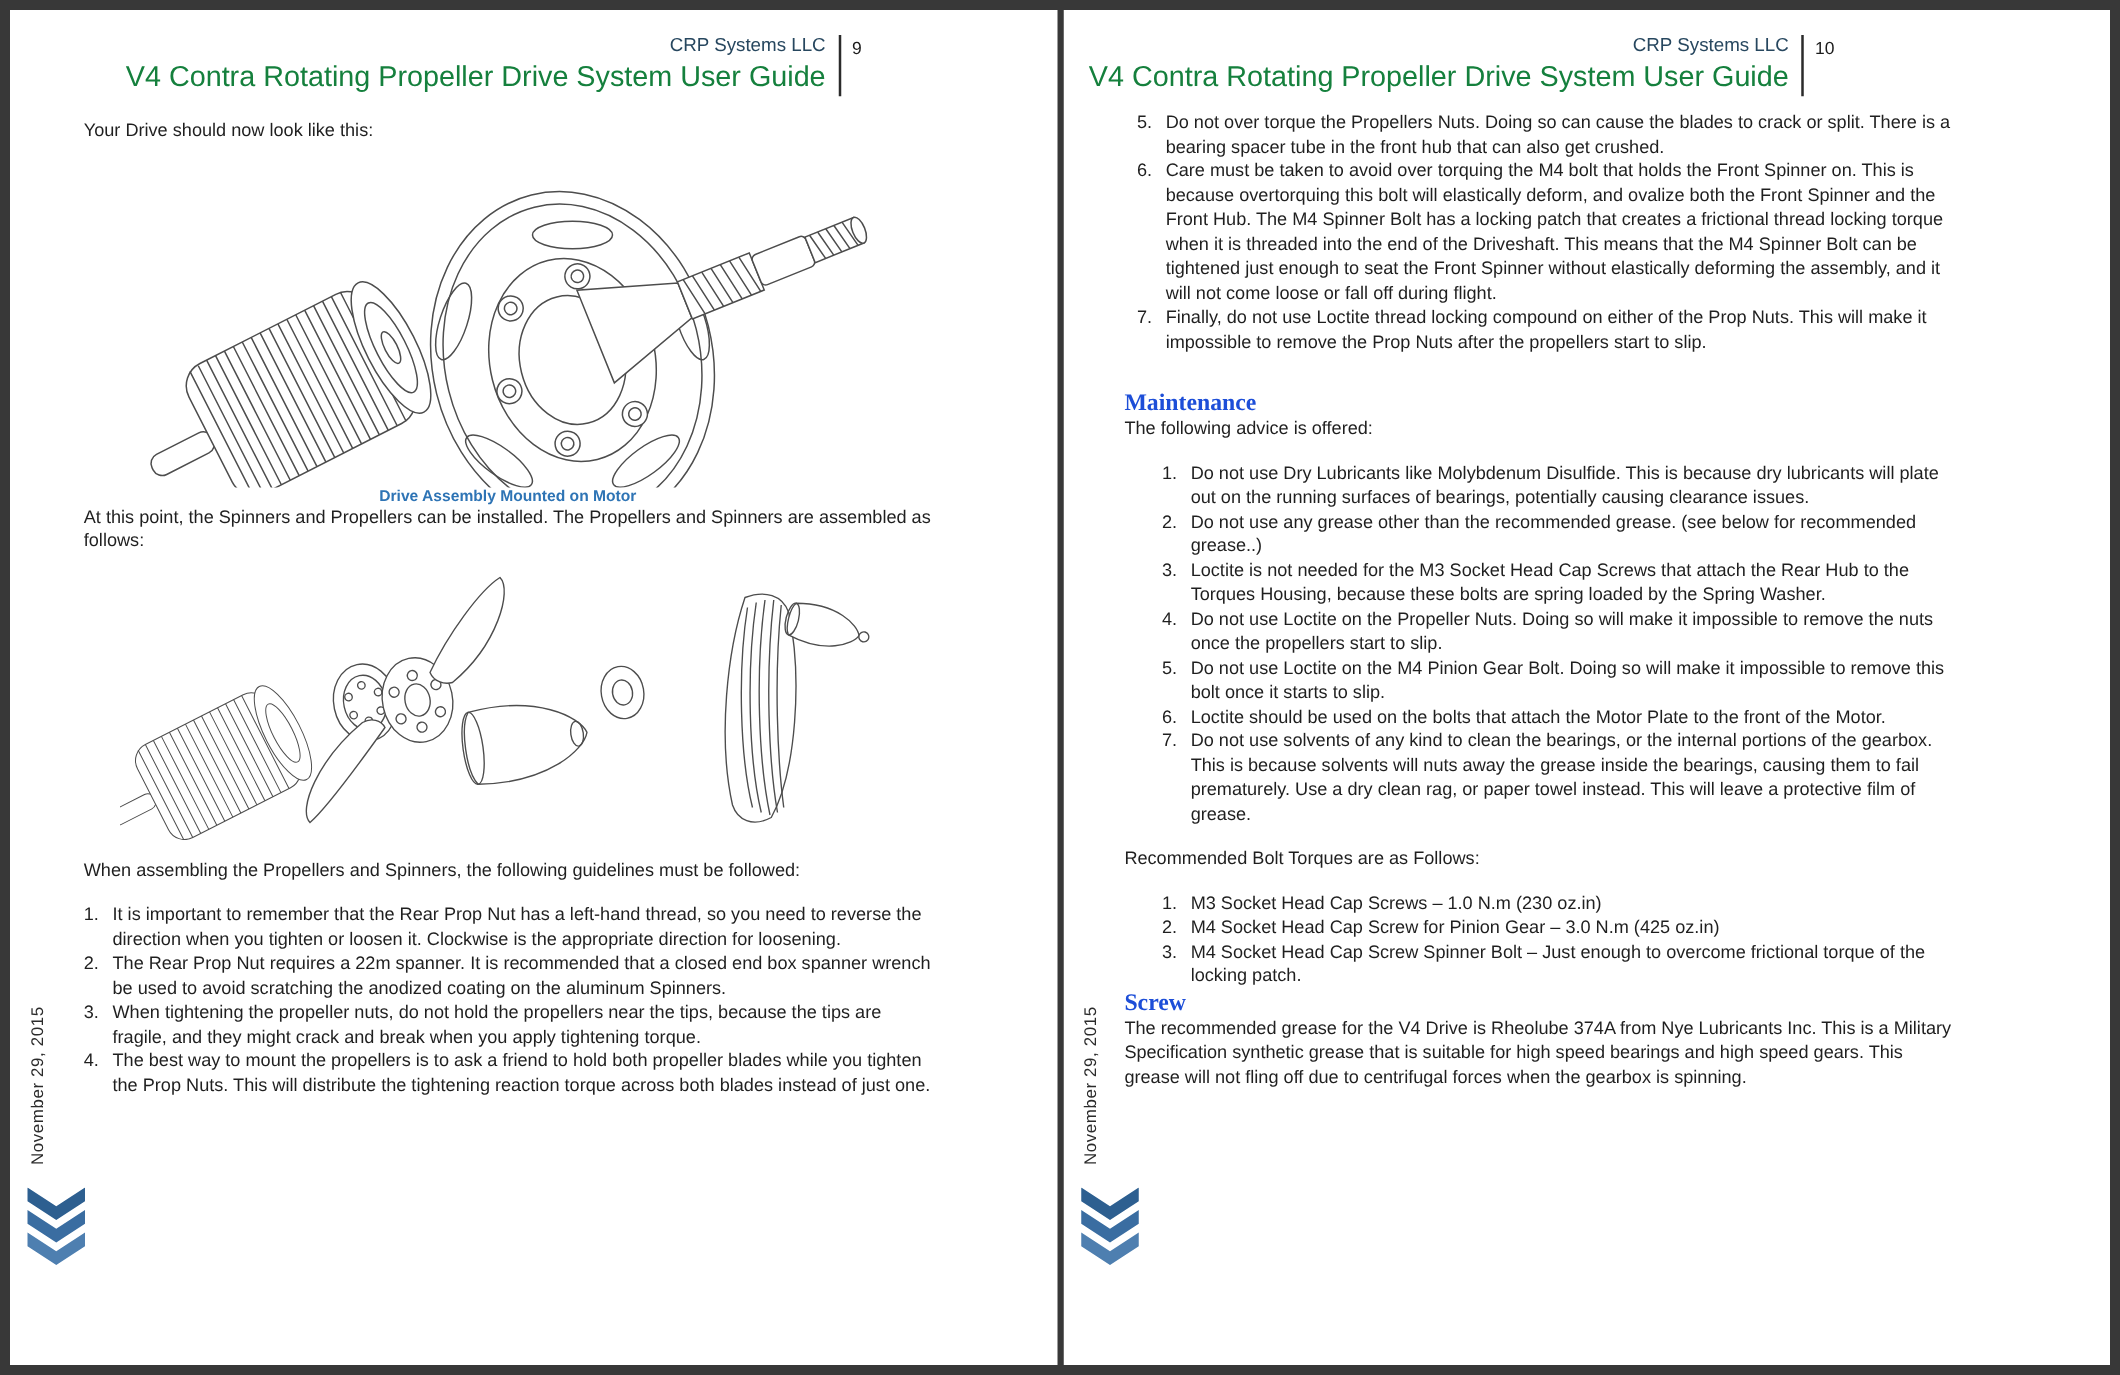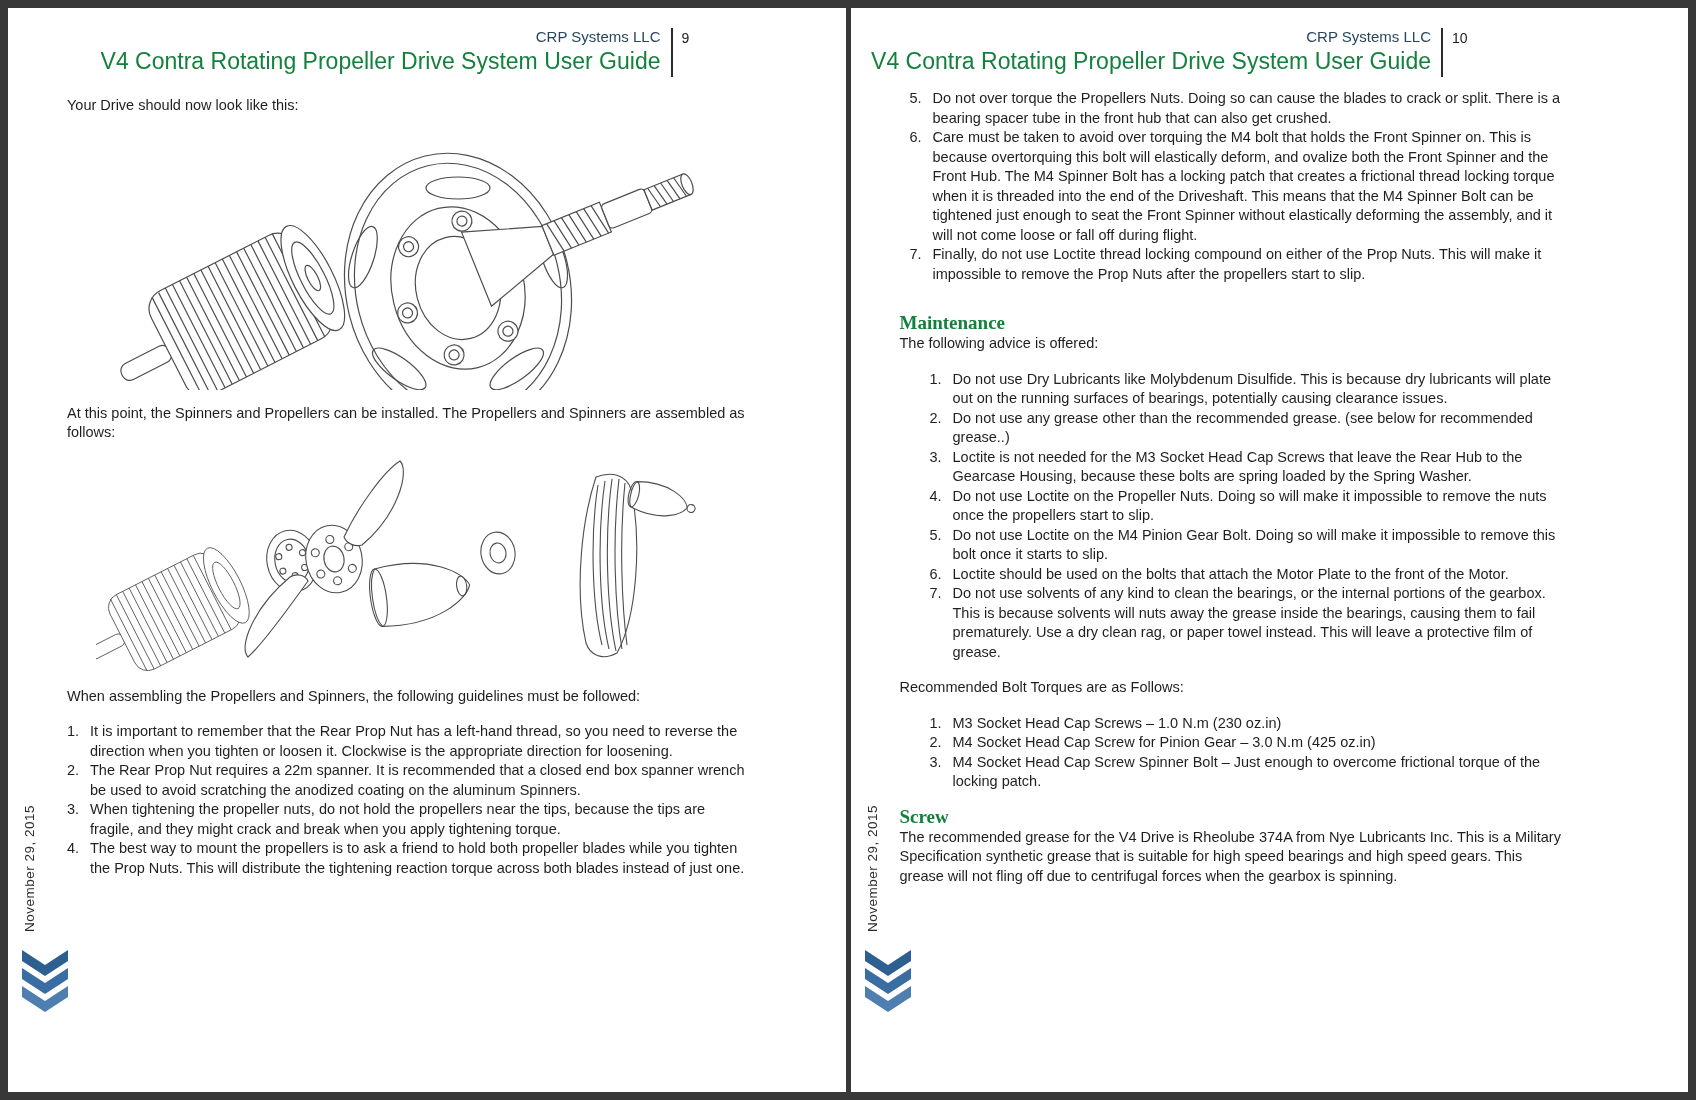--- a/index.html
+++ b/index.html
@@ -76,21 +76,21 @@
   .list{margin-top:16px;}
   .li{display:flex;}
   .li .num{flex:0 0 23px;}
   .li .txt{flex:1 1 auto;}
   .indent1{padding-left:10px;}
   .indent2{padding-left:30px;}
   .section-heading{
     font-family:"Liberation Serif", serif;
     font-weight:bold;
     font-size:19px;
-    color:#15803d;
+    color:#1d4ed8;
     line-height:22px;
   }
   .figure{
     display:block;
     margin:6px auto 0 auto;
   }
   
   .side-date{
     position:absolute;
     left:14px;
@@ -101,21 +101,21 @@
     transform:rotate(180deg);
     white-space:nowrap;
     letter-spacing:0.5px;
   }
   .chevrons{
     position:absolute;
     left:11px;
     bottom:78px;
   }
   .mt12{margin-top:12px;}
-  .mt14{margin-top:14px;}
+  .mt14{}
   .mt16{margin-top:16px;}
   .mt28{margin-top:28px;}
 </style>
 </head>
 <body>
 
 <div class="frame">
 
   <div class="page page-left">
 
@@ -174,20 +174,21 @@
             <path d="M-62,40 L15,15 L15,-15 L-62,-40 Z"></path>
             <rect x="15" y="-16" width="62" height="32"></rect>
             <path fill="none" d="M20,-16 L26,16 M28,-16 L34,16 M36,-16 L42,16 M44,-16 L50,16 M52,-16 L58,16 M60,-16 L66,16 M68,-16 L74,16"></path>
             <rect x="77" y="-13" width="46" height="26" rx="4"></rect>
             <rect x="123" y="-11" width="42" height="22"></rect>
             <path fill="none" d="M127,-11 L132,11 M134,-11 L139,11 M141,-11 L146,11 M148,-11 L153,11 M155,-11 L160,11"></path>
             <ellipse cx="165" cy="0" rx="5" ry="11"></ellipse>
           </g>
         </g>
       </svg>
+      <div class="caption">Drive Assembly Mounted on Motor</div>
 
       <p class="para mt14">At this point, the Spinners and Propellers can be installed. The Propellers and Spinners are assembled as follows:</p>
 
       <svg class="figure" width="620" height="222" viewBox="0 0 620 222">
         <g stroke="#4d4d4d" stroke-width="1.1" fill="#ffffff">
 
           <g transform="translate(88,158) rotate(-27) scale(0.72)">
             <rect x="-148" y="-9" width="54" height="18" rx="8"></rect>
             <rect x="-96" y="-58" width="162" height="116" rx="20"></rect>
             <path fill="none" d="M-86,-56 L-86,56 M-76,-58 L-76,58 M-66,-58 L-66,58 M-56,-58 L-56,58 M-46,-58 L-46,58 M-36,-58 L-36,58 M-26,-58 L-26,58 M-16,-58 L-16,58 M-6,-58 L-6,58 M4,-58 L4,58 M14,-58 L14,58 M24,-58 L24,58 M34,-58 L34,58 M44,-58 L44,58"></path>
@@ -304,21 +305,21 @@
         <div class="li">
           <span class="num">1.</span>
           <span class="txt">Do not use Dry Lubricants like Molybdenum Disulfide. This is because dry lubricants will plate out on the running surfaces of bearings, potentially causing clearance issues.</span>
         </div>
         <div class="li">
           <span class="num">2.</span>
           <span class="txt">Do not use any grease other than the recommended grease. (see below for recommended grease..)</span>
         </div>
         <div class="li">
           <span class="num">3.</span>
-          <span class="txt">Loctite is not needed for the M3 Socket Head Cap Screws that leave the Rear Hub to the Gearcase Housing, because these bolts are spring loaded by the Spring Washer.</span>
+          <span class="txt">Loctite is not needed for the M3 Socket Head Cap Screws that attach the Rear Hub to the Torques Housing, because these bolts are spring loaded by the Spring Washer.</span>
         </div>
         <div class="li">
           <span class="num">4.</span>
           <span class="txt">Do not use Loctite on the Propeller Nuts. Doing so will make it impossible to remove the nuts once the propellers start to slip.</span>
         </div>
         <div class="li">
           <span class="num">5.</span>
           <span class="txt">Do not use Loctite on the M4 Pinion Gear Bolt. Doing so will make it impossible to remove this bolt once it starts to slip.</span>
         </div>
         <div class="li">

